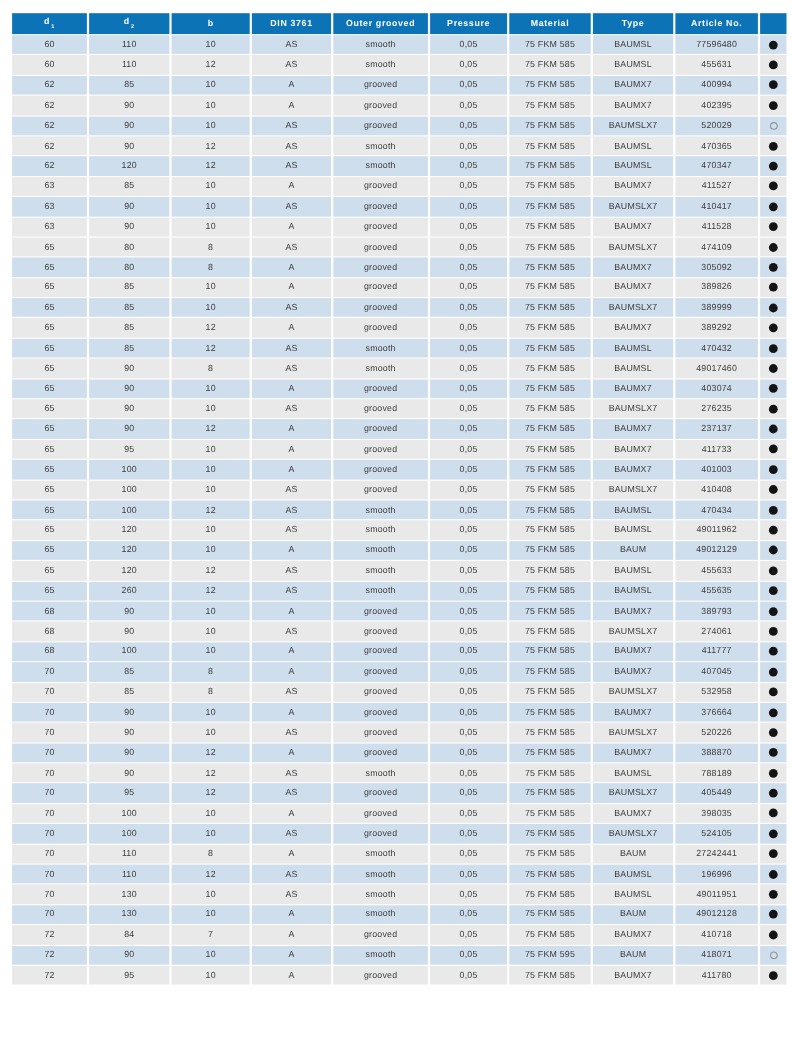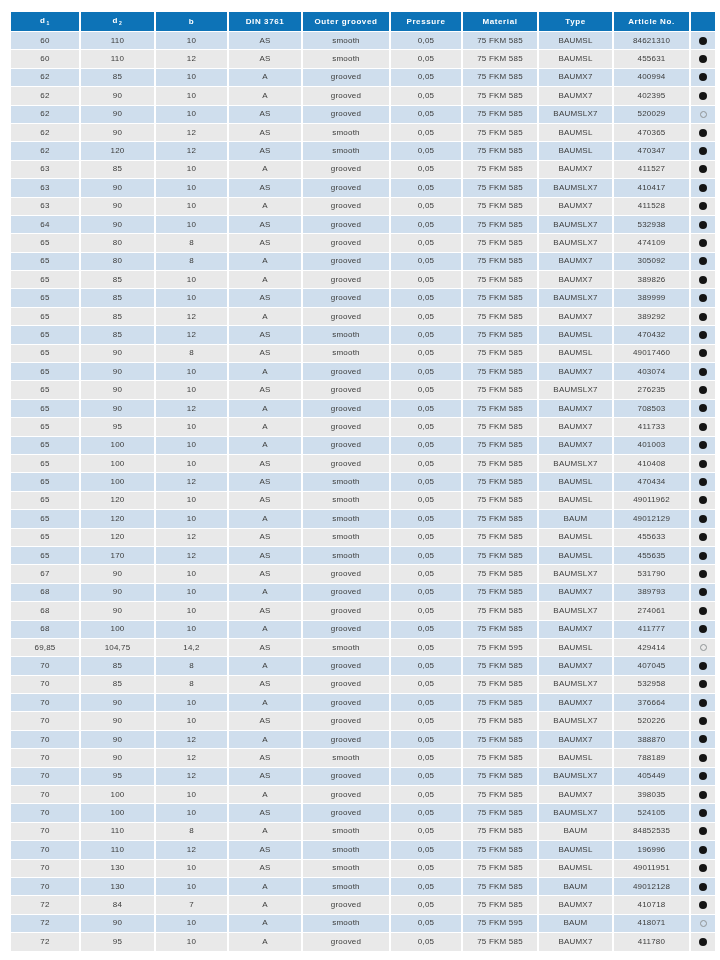--- a/index.html
+++ b/index.html
@@ -68,21 +68,21 @@
     <tbody id="body-rows">
         <tr class="row-blue">
           <td>60</td>
           <td>110</td>
           <td>10</td>
           <td>AS</td>
           <td>smooth</td>
           <td>0,05</td>
           <td>75 FKM 585</td>
           <td>BAUMSL</td>
-          <td>84621310</td>
+          <td>77596480</td>
           <td><span class="dot filled"></span></td>
         </tr>
         <tr class="row-gray">
           <td>60</td>
           <td>110</td>
           <td>12</td>
           <td>AS</td>
           <td>smooth</td>
           <td>0,05</td>
           <td>75 FKM 585</td>
@@ -179,32 +179,20 @@
           <td>90</td>
           <td>10</td>
           <td>A</td>
           <td>grooved</td>
           <td>0,05</td>
           <td>75 FKM 585</td>
           <td>BAUMX7</td>
           <td>411528</td>
           <td><span class="dot filled"></span></td>
         </tr>
-        <tr class="row-blue">
-          <td>64</td>
-          <td>90</td>
-          <td>10</td>
-          <td>AS</td>
-          <td>grooved</td>
-          <td>0,05</td>
-          <td>75 FKM 585</td>
-          <td>BAUMSLX7</td>
-          <td>532938</td>
-          <td><span class="dot filled"></span></td>
-        </tr>
         <tr class="row-gray">
           <td>65</td>
           <td>80</td>
           <td>8</td>
           <td>AS</td>
           <td>grooved</td>
           <td>0,05</td>
           <td>75 FKM 585</td>
           <td>BAUMSLX7</td>
           <td>474109</td>
@@ -308,21 +296,21 @@
         </tr>
         <tr class="row-blue">
           <td>65</td>
           <td>90</td>
           <td>12</td>
           <td>A</td>
           <td>grooved</td>
           <td>0,05</td>
           <td>75 FKM 585</td>
           <td>BAUMX7</td>
-          <td>708503</td>
+          <td>237137</td>
           <td><span class="dot filled"></span></td>
         </tr>
         <tr class="row-gray">
           <td>65</td>
           <td>95</td>
           <td>10</td>
           <td>A</td>
           <td>grooved</td>
           <td>0,05</td>
           <td>75 FKM 585</td>
@@ -397,40 +385,28 @@
           <td>AS</td>
           <td>smooth</td>
           <td>0,05</td>
           <td>75 FKM 585</td>
           <td>BAUMSL</td>
           <td>455633</td>
           <td><span class="dot filled"></span></td>
         </tr>
         <tr class="row-blue">
           <td>65</td>
-          <td>170</td>
+          <td>260</td>
           <td>12</td>
           <td>AS</td>
           <td>smooth</td>
           <td>0,05</td>
           <td>75 FKM 585</td>
           <td>BAUMSL</td>
           <td>455635</td>
-          <td><span class="dot filled"></span></td>
-        </tr>
-        <tr class="row-gray">
-          <td>67</td>
-          <td>90</td>
-          <td>10</td>
-          <td>AS</td>
-          <td>grooved</td>
-          <td>0,05</td>
-          <td>75 FKM 585</td>
-          <td>BAUMSLX7</td>
-          <td>531790</td>
           <td><span class="dot filled"></span></td>
         </tr>
         <tr class="row-blue">
           <td>68</td>
           <td>90</td>
           <td>10</td>
           <td>A</td>
           <td>grooved</td>
           <td>0,05</td>
           <td>75 FKM 585</td>
@@ -455,32 +431,20 @@
           <td>100</td>
           <td>10</td>
           <td>A</td>
           <td>grooved</td>
           <td>0,05</td>
           <td>75 FKM 585</td>
           <td>BAUMX7</td>
           <td>411777</td>
           <td><span class="dot filled"></span></td>
         </tr>
-        <tr class="row-gray">
-          <td>69,85</td>
-          <td>104,75</td>
-          <td>14,2</td>
-          <td>AS</td>
-          <td>smooth</td>
-          <td>0,05</td>
-          <td>75 FKM 595</td>
-          <td>BAUMSL</td>
-          <td>429414</td>
-          <td><span class="dot empty"></span></td>
-        </tr>
         <tr class="row-blue">
           <td>70</td>
           <td>85</td>
           <td>8</td>
           <td>A</td>
           <td>grooved</td>
           <td>0,05</td>
           <td>75 FKM 585</td>
           <td>BAUMX7</td>
           <td>407045</td>
@@ -584,21 +548,21 @@
         </tr>
         <tr class="row-gray">
           <td>70</td>
           <td>110</td>
           <td>8</td>
           <td>A</td>
           <td>smooth</td>
           <td>0,05</td>
           <td>75 FKM 585</td>
           <td>BAUM</td>
-          <td>84852535</td>
+          <td>27242441</td>
           <td><span class="dot filled"></span></td>
         </tr>
         <tr class="row-blue">
           <td>70</td>
           <td>110</td>
           <td>12</td>
           <td>AS</td>
           <td>smooth</td>
           <td>0,05</td>
           <td>75 FKM 585</td>

